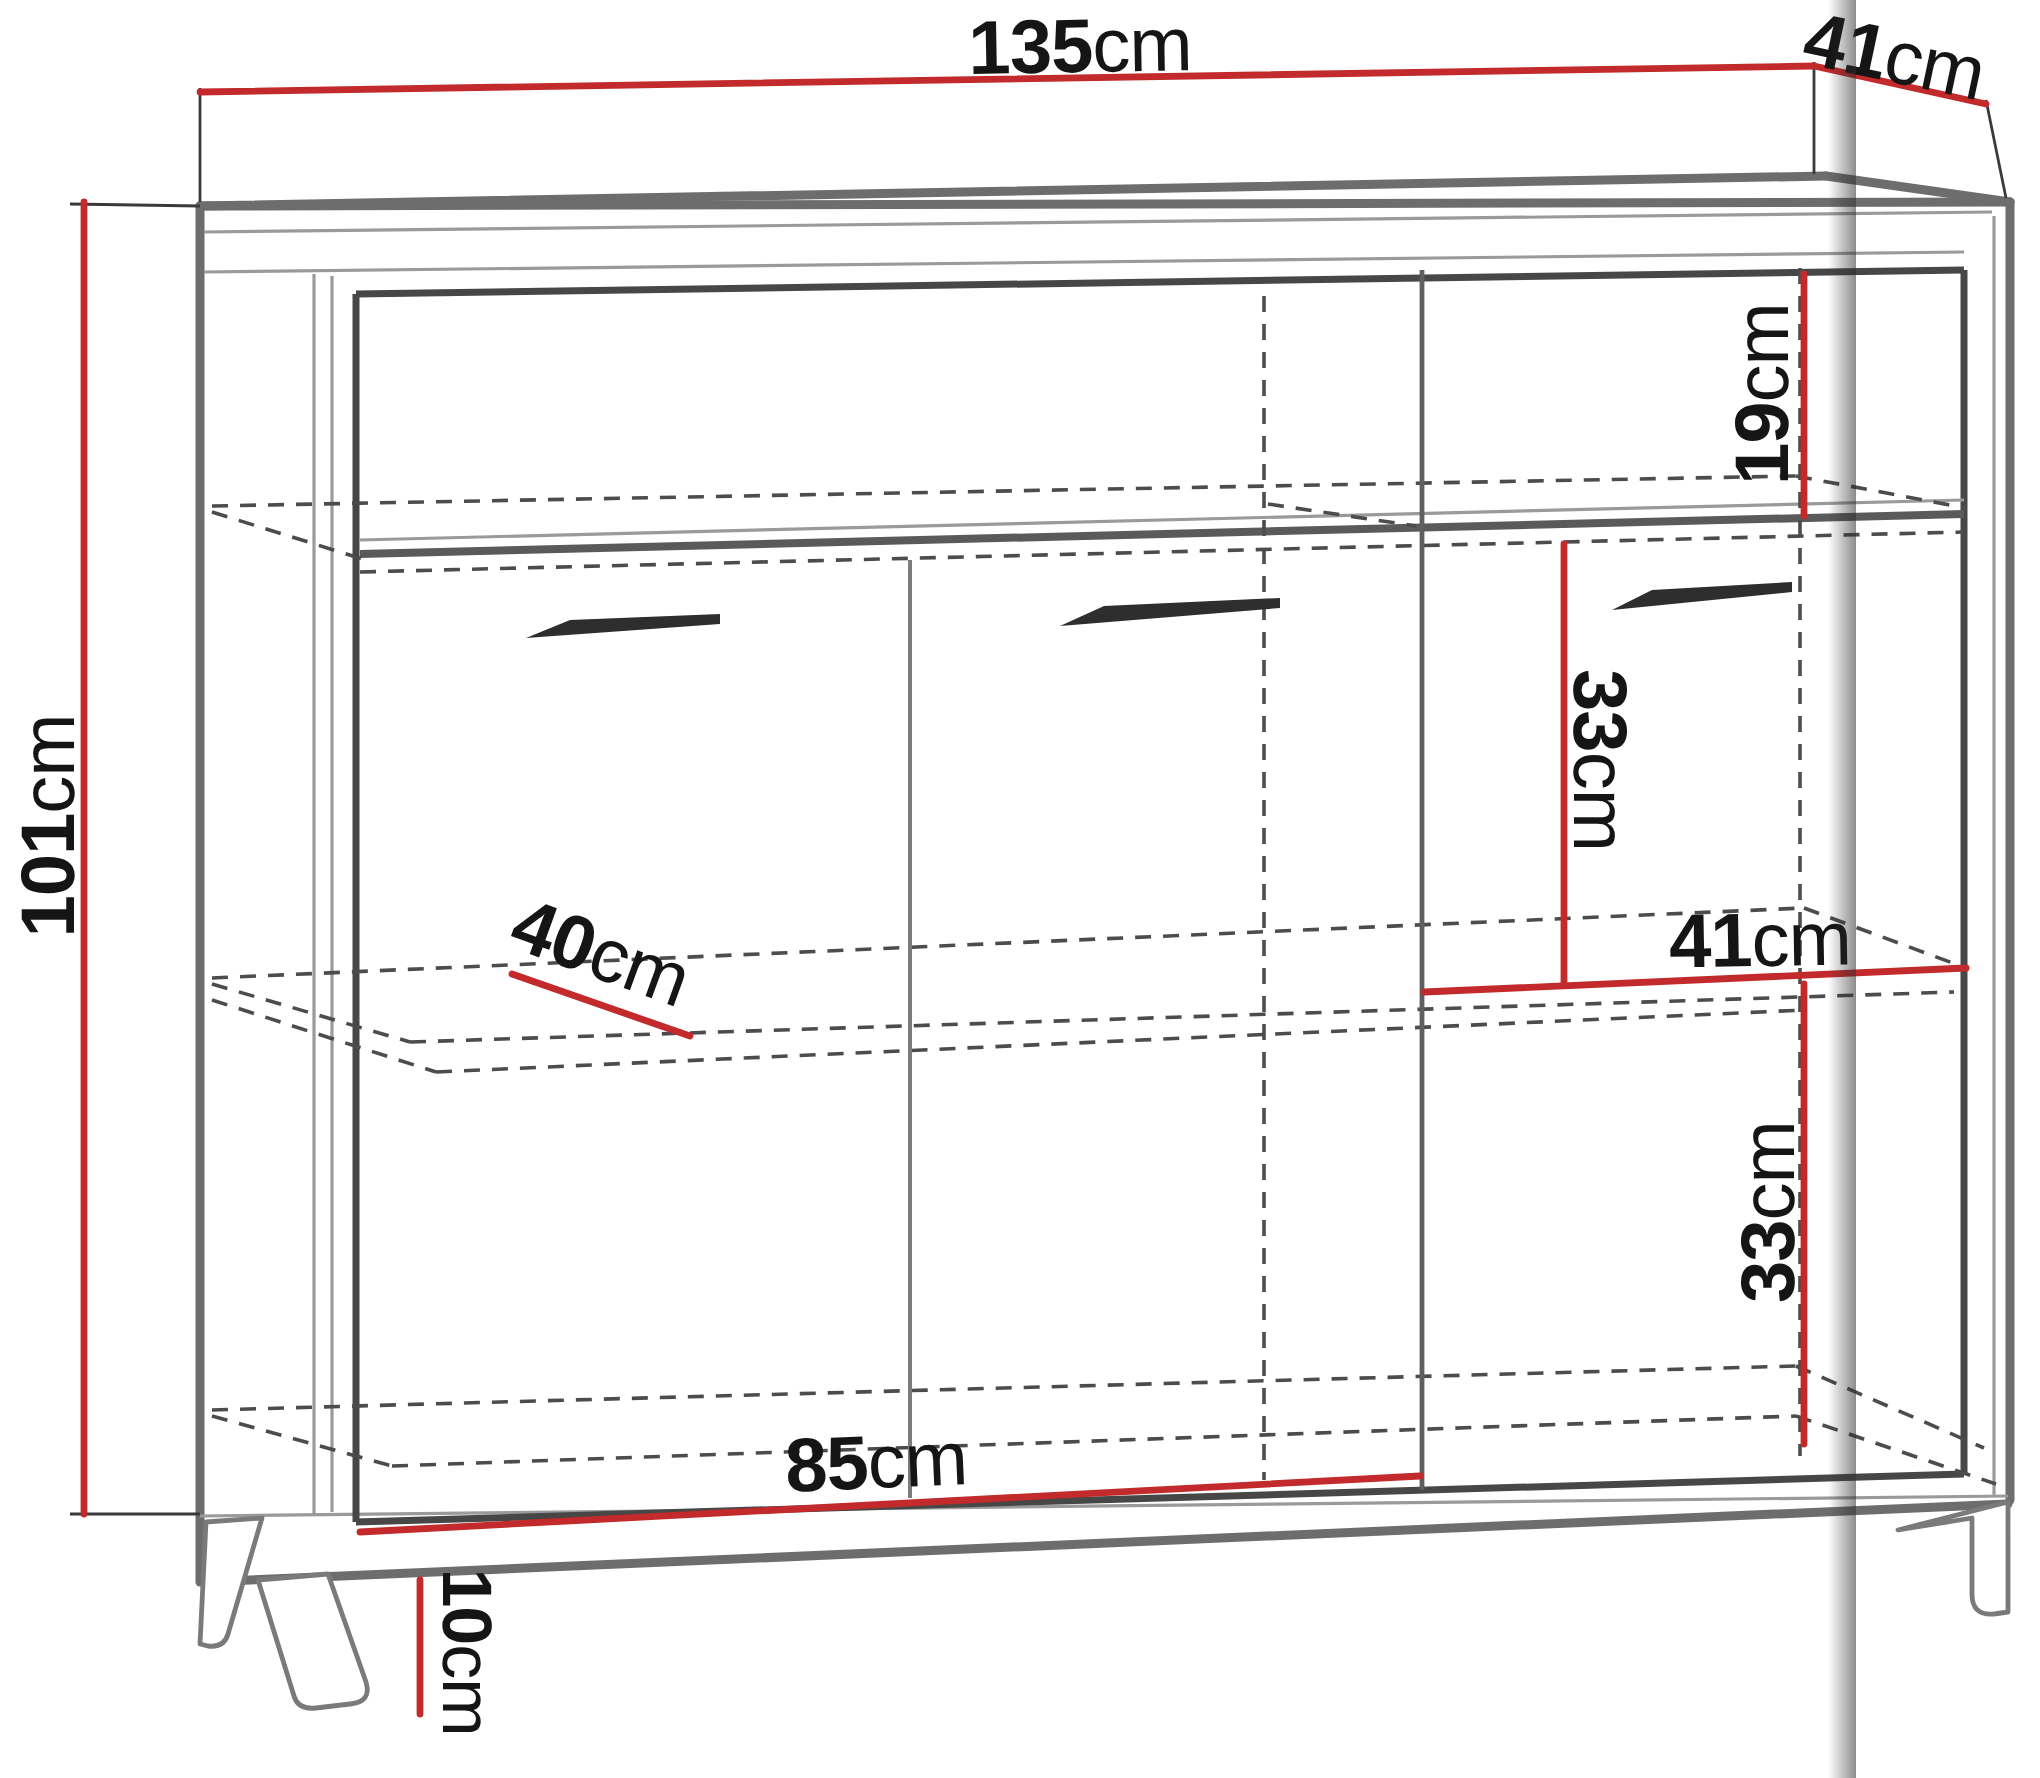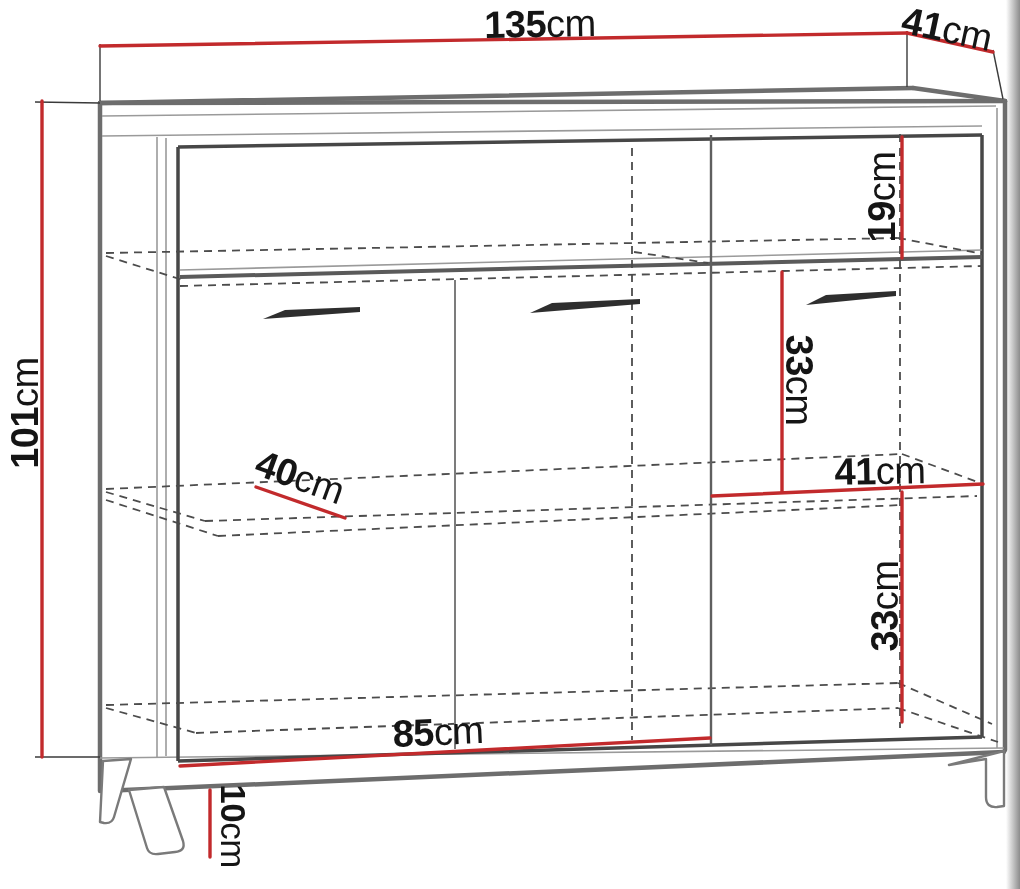--- a/index.html
+++ b/index.html
@@ -1,20 +1,20 @@
 <!DOCTYPE html>
 <html><head>
 <meta charset="utf-8">
 <style>
   html,body{margin:0;padding:0}
   body{
     width:1020px;height:889px;position:relative;overflow:hidden;
     background:#ffffff;font-family:"Liberation Sans",sans-serif;
   }
-  #stage{position:absolute;left:0;top:0;width:1020px;height:889px}
+  #stage{position:absolute;left:0;top:0;width:928px;height:889px}
   svg{position:absolute;left:0;top:0}
   .dim{
     position:absolute;white-space:nowrap;line-height:1;color:#151515;
     font-size:38px;letter-spacing:-.5px;
     transform:translate(-50%,-50%) rotate(var(--r,0deg));
     transform-origin:center center;
   }
   .dim .num{font-weight:700}
   .dim .unit{font-weight:400}
   .dim.small{font-size:35px}

